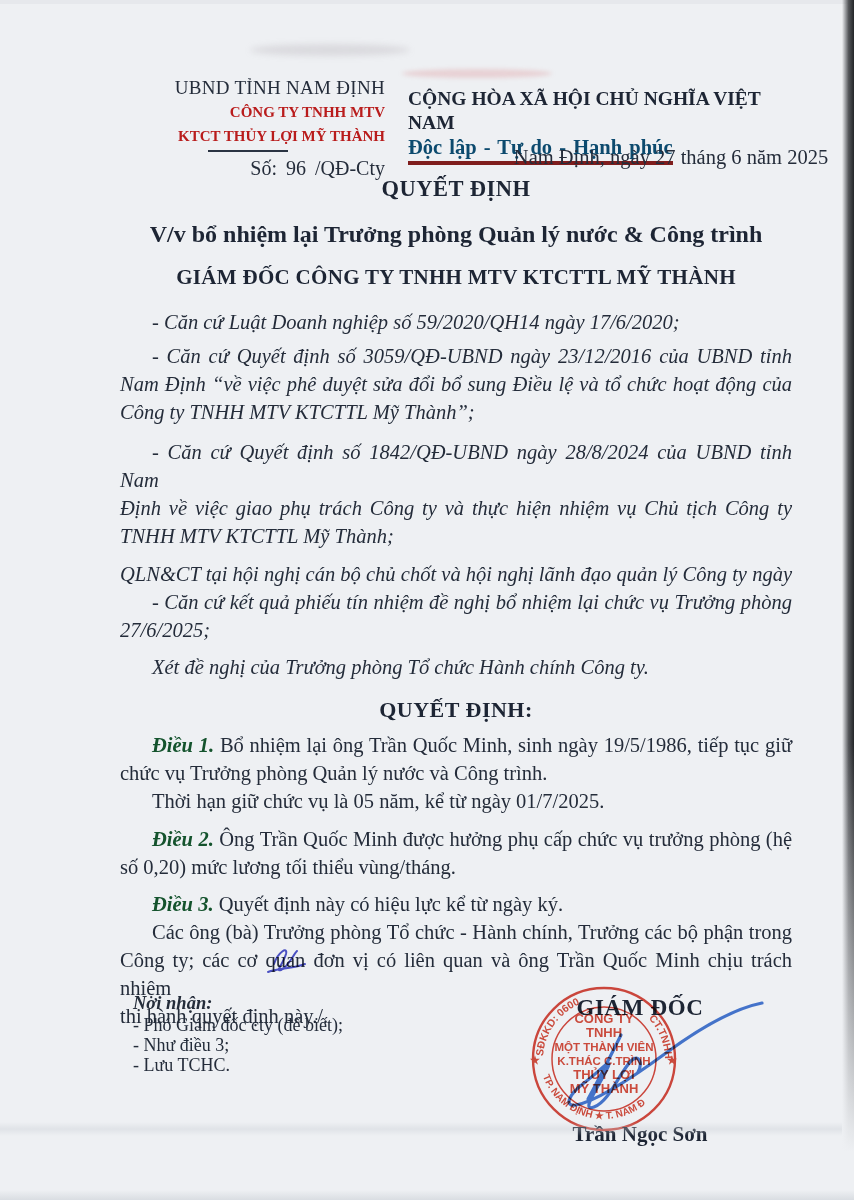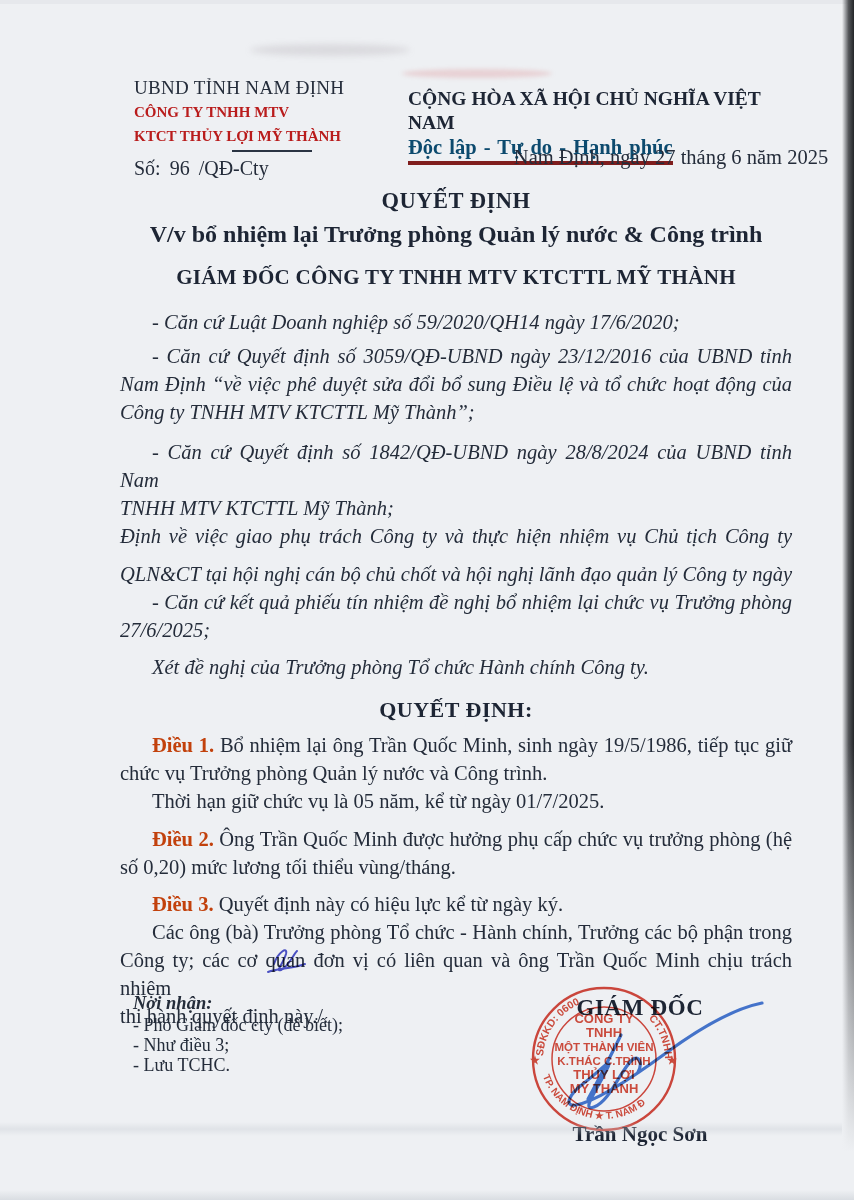--- a/index.html
+++ b/index.html
@@ -17,48 +17,48 @@
     background:linear-gradient(to bottom, rgba(210,214,219,0), #d9dde2);}
   .edge-top{position:absolute;left:0;top:0;width:100%;height:4px;background:#e6e8ec;}
   .smudge1{position:absolute;left:250px;top:44px;width:160px;height:12px;border-radius:50%;
     background:rgba(150,142,152,.22);filter:blur(3px);}
   .smudge2{position:absolute;left:402px;top:69px;width:150px;height:9px;border-radius:50%;
     background:rgba(214,120,122,.25);filter:blur(2px);}
   .crease{position:absolute;left:0;top:1122px;width:100%;height:14px;
     background:linear-gradient(to bottom, rgba(198,203,210,0), rgba(198,203,210,.35), rgba(198,203,210,0));}
 
   
-  .hdr-left{position:absolute;left:134px;top:76px;width:275px;text-align:left;line-height:24px;}
+  .hdr-left{position:absolute;left:110px;top:76px;width:275px;text-align:right;line-height:24px;}
   .hdr-left .l1{font-size:19px;letter-spacing:.3px;}
   .hdr-left .l2,.hdr-left .l3{font-size:15px;font-weight:bold;color:#b91c1c;}
   .hdr-left .rule{width:80px;height:2px;background:#2a3342;margin:2px auto 4px auto;}
   .hdr-left .so{font-size:20px;word-spacing:4px;}
   .hdr-right{position:absolute;left:408px;top:87px;width:400px;text-align:left;}
   .hdr-right .nat{font-size:19.5px;font-weight:bold;color:#1d2534;line-height:24px;}
   .hdr-right .motto{display:inline-block;font-size:20.5px;font-weight:bold;color:#0c4a6e;
     border-bottom:4px solid #7f1d1d;padding-bottom:2px;margin-top:1px;word-spacing:2px;}
   .dateline{position:absolute;left:508px;top:146px;width:326px;text-align:center;
     font-size:20.5px;}
 
   
-  .t-main{position:absolute;left:120px;top:188px;width:672px;text-align:center;
+  .t-main{position:absolute;left:120px;top:176px;width:672px;text-align:center;
     font-size:22.5px;font-weight:bold;color:#1d2534;letter-spacing:.5px;}
   .t-sub{position:absolute;left:120px;top:221px;width:672px;text-align:center;
     font-size:24px;font-weight:bold;color:#1d2534;}
   .t-auth{position:absolute;left:120px;top:265px;width:672px;text-align:center;
     font-size:21px;font-weight:bold;color:#1d2534;letter-spacing:.3px;}
 
   
   .body{position:absolute;left:120px;top:308px;width:672px;font-size:20.5px;}
   .para{line-height:28px;}
   .para.italic{font-style:italic;}
   .para .line{text-align:justify;text-align-last:justify;}
   .para .line.last{text-align-last:left;}
   .para .line.first{text-indent:32px;}
-  .para b{color:#c2410c;}
+  .para b{color:#14532d;font-style:italic;}
   .m6{margin-top:6px;}.m8{margin-top:8px;}.m9{margin-top:9px;}
   .m10{margin-top:10px;}.m12{margin-top:12px;}
   .decide-heading{margin-top:16px;text-align:center;font-size:22px;font-weight:bold;
     color:#1d2534;line-height:26px;letter-spacing:.5px;}
 
   
   .recipients{position:absolute;left:133px;top:993px;font-size:18px;line-height:20px;}
   .recipients .label{font-weight:bold;font-style:italic;font-size:18.5px;margin-bottom:2px;}
   .sig-title{position:absolute;left:520px;top:995px;width:240px;text-align:center;
     font-size:23px;font-weight:bold;color:#1d2534;letter-spacing:.6px;}
@@ -100,22 +100,22 @@
     <div class="para italic">
         <div class="line first last">- Căn cứ Luật Doanh nghiệp số 59/2020/QH14 ngày 17/6/2020;</div>
       </div>
     <div class="para italic m6">
         <div class="line first">- Căn cứ Quyết định số 3059/QĐ-UBND ngày 23/12/2016 của UBND tỉnh</div>
         <div class="line">Nam Định “về việc phê duyệt sửa đổi bổ sung Điều lệ và tổ chức hoạt động của</div>
         <div class="line last">Công ty TNHH MTV KTCTTL Mỹ Thành”;</div>
       </div>
     <div class="para italic m12">
         <div class="line first">- Căn cứ Quyết định số 1842/QĐ-UBND ngày 28/8/2024 của UBND tỉnh Nam</div>
+        <div class="line">Định về việc giao phụ trách Công ty và thực hiện nhiệm vụ Chủ tịch Công ty</div>
         <div class="line last">TNHH MTV KTCTTL Mỹ Thành;</div>
-        <div class="line">Định về việc giao phụ trách Công ty và thực hiện nhiệm vụ Chủ tịch Công ty</div>
       </div>
     <div class="para italic m10">
         <div class="line">QLN&amp;CT tại hội nghị cán bộ chủ chốt và hội nghị lãnh đạo quản lý Công ty ngày</div>
         <div class="line first">- Căn cứ kết quả phiếu tín nhiệm đề nghị bổ nhiệm lại chức vụ Trưởng phòng</div>
         <div class="line last">27/6/2025;</div>
       </div>
     <div class="para italic m9">
         <div class="line first last">Xét đề nghị của Trưởng phòng Tổ chức Hành chính Công ty.</div>
       </div>
     <div class="decide-heading">QUYẾT ĐỊNH:</div>

